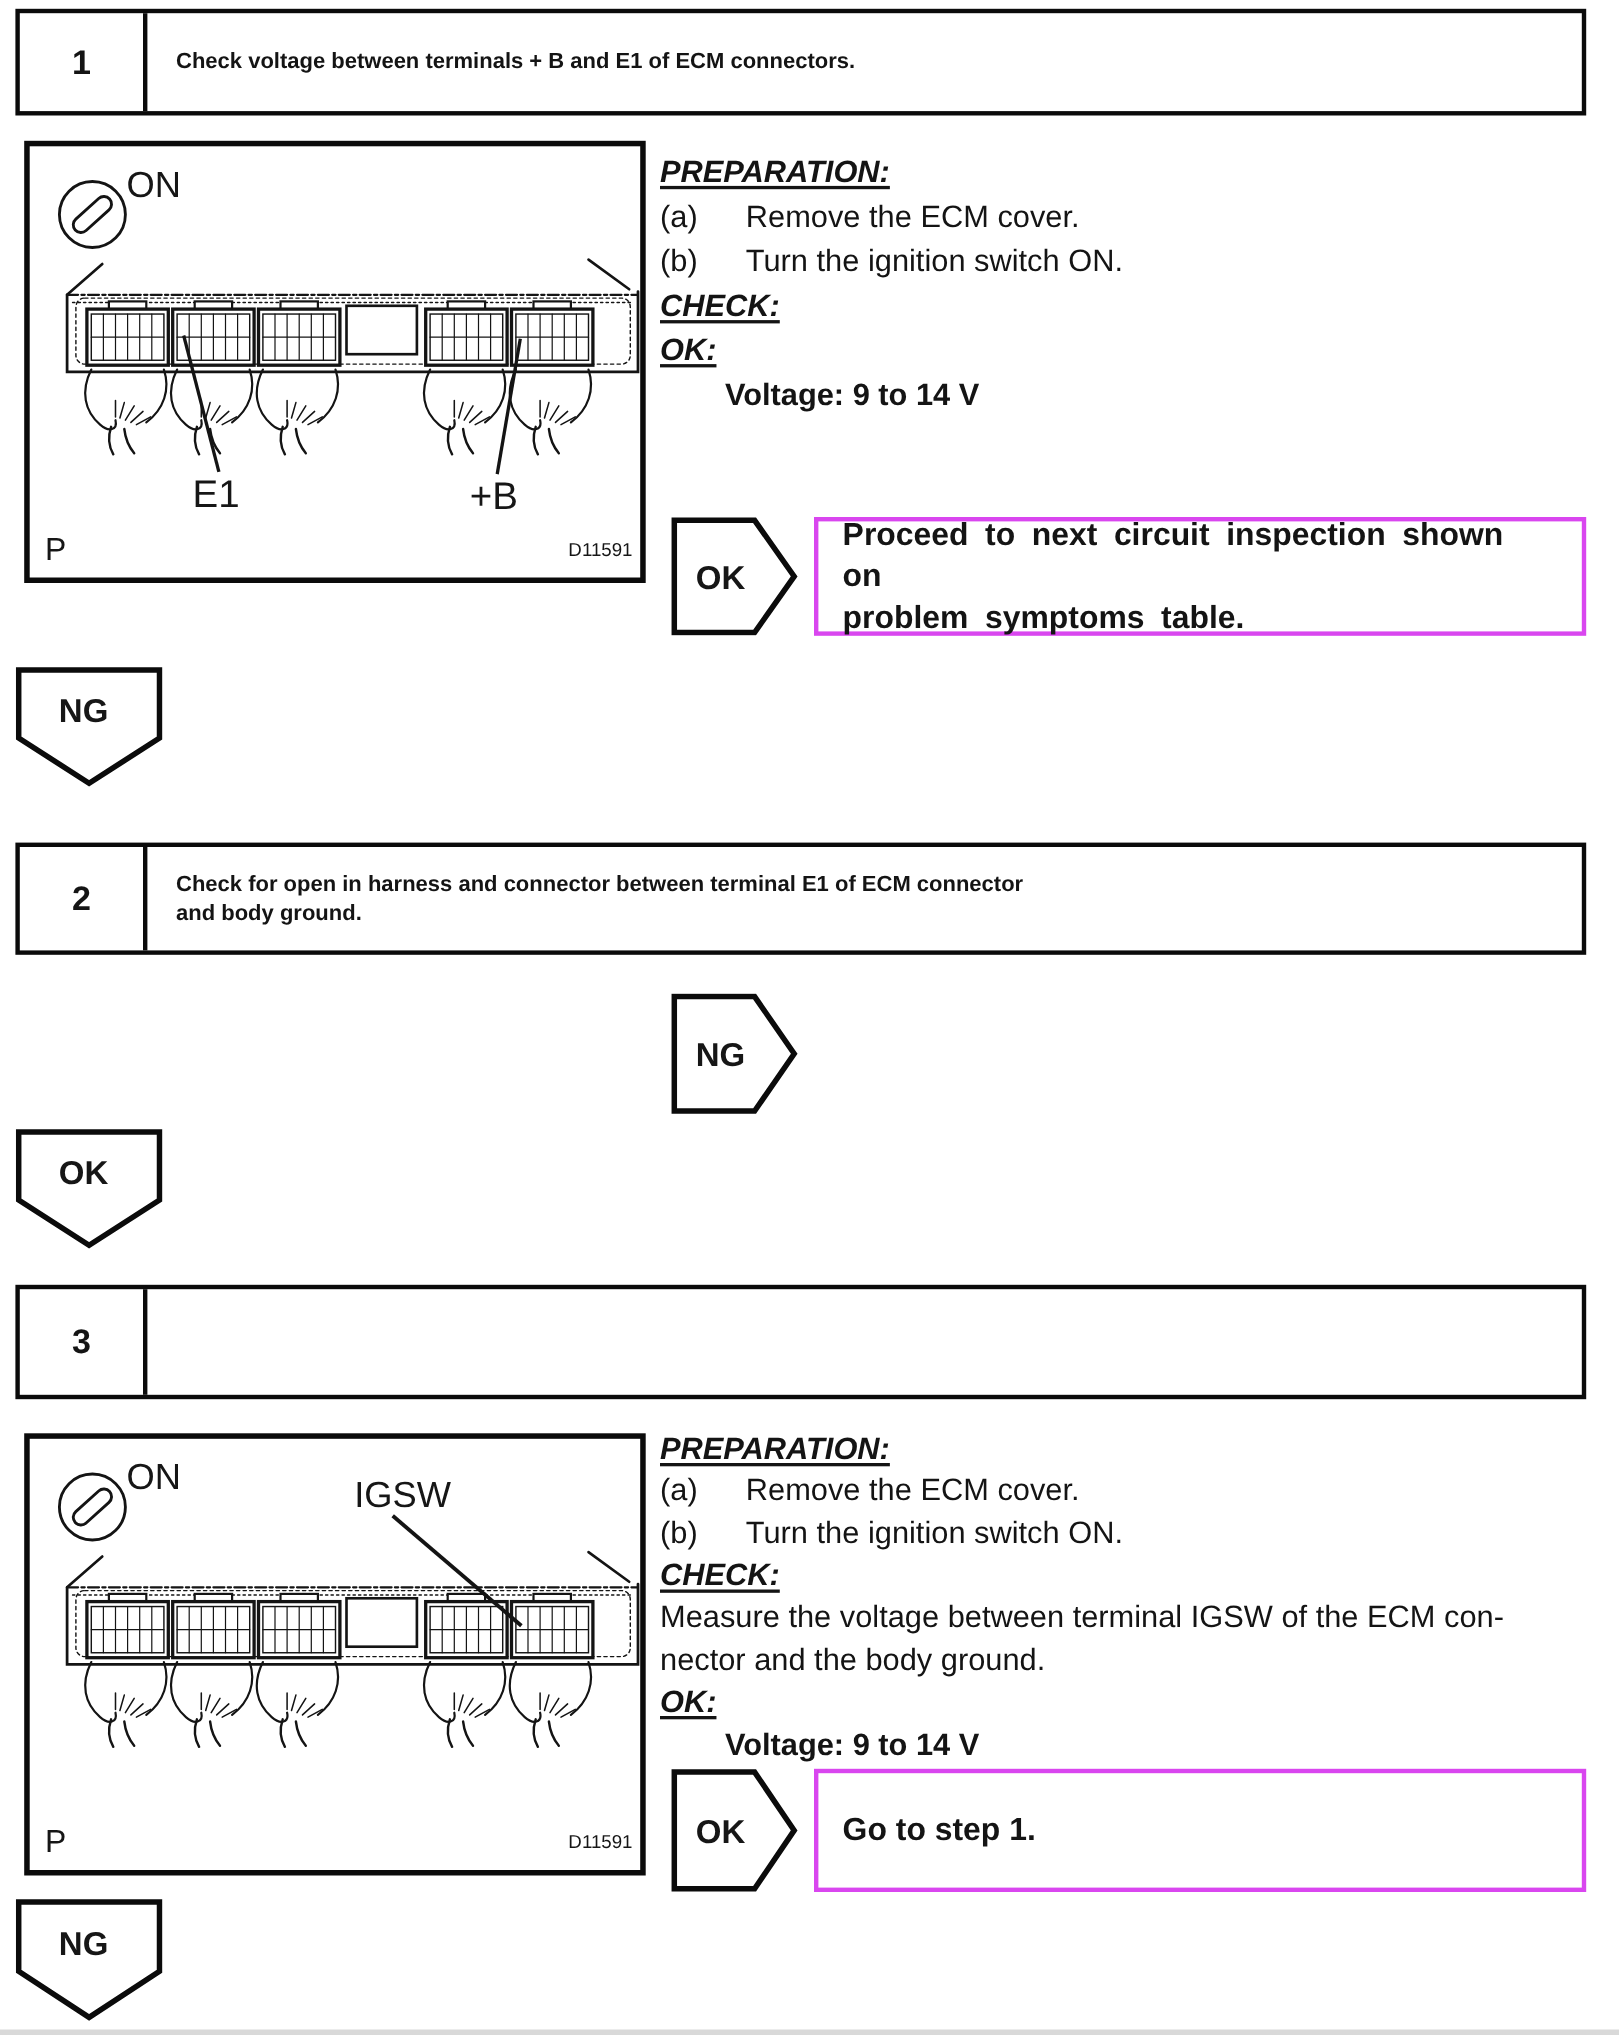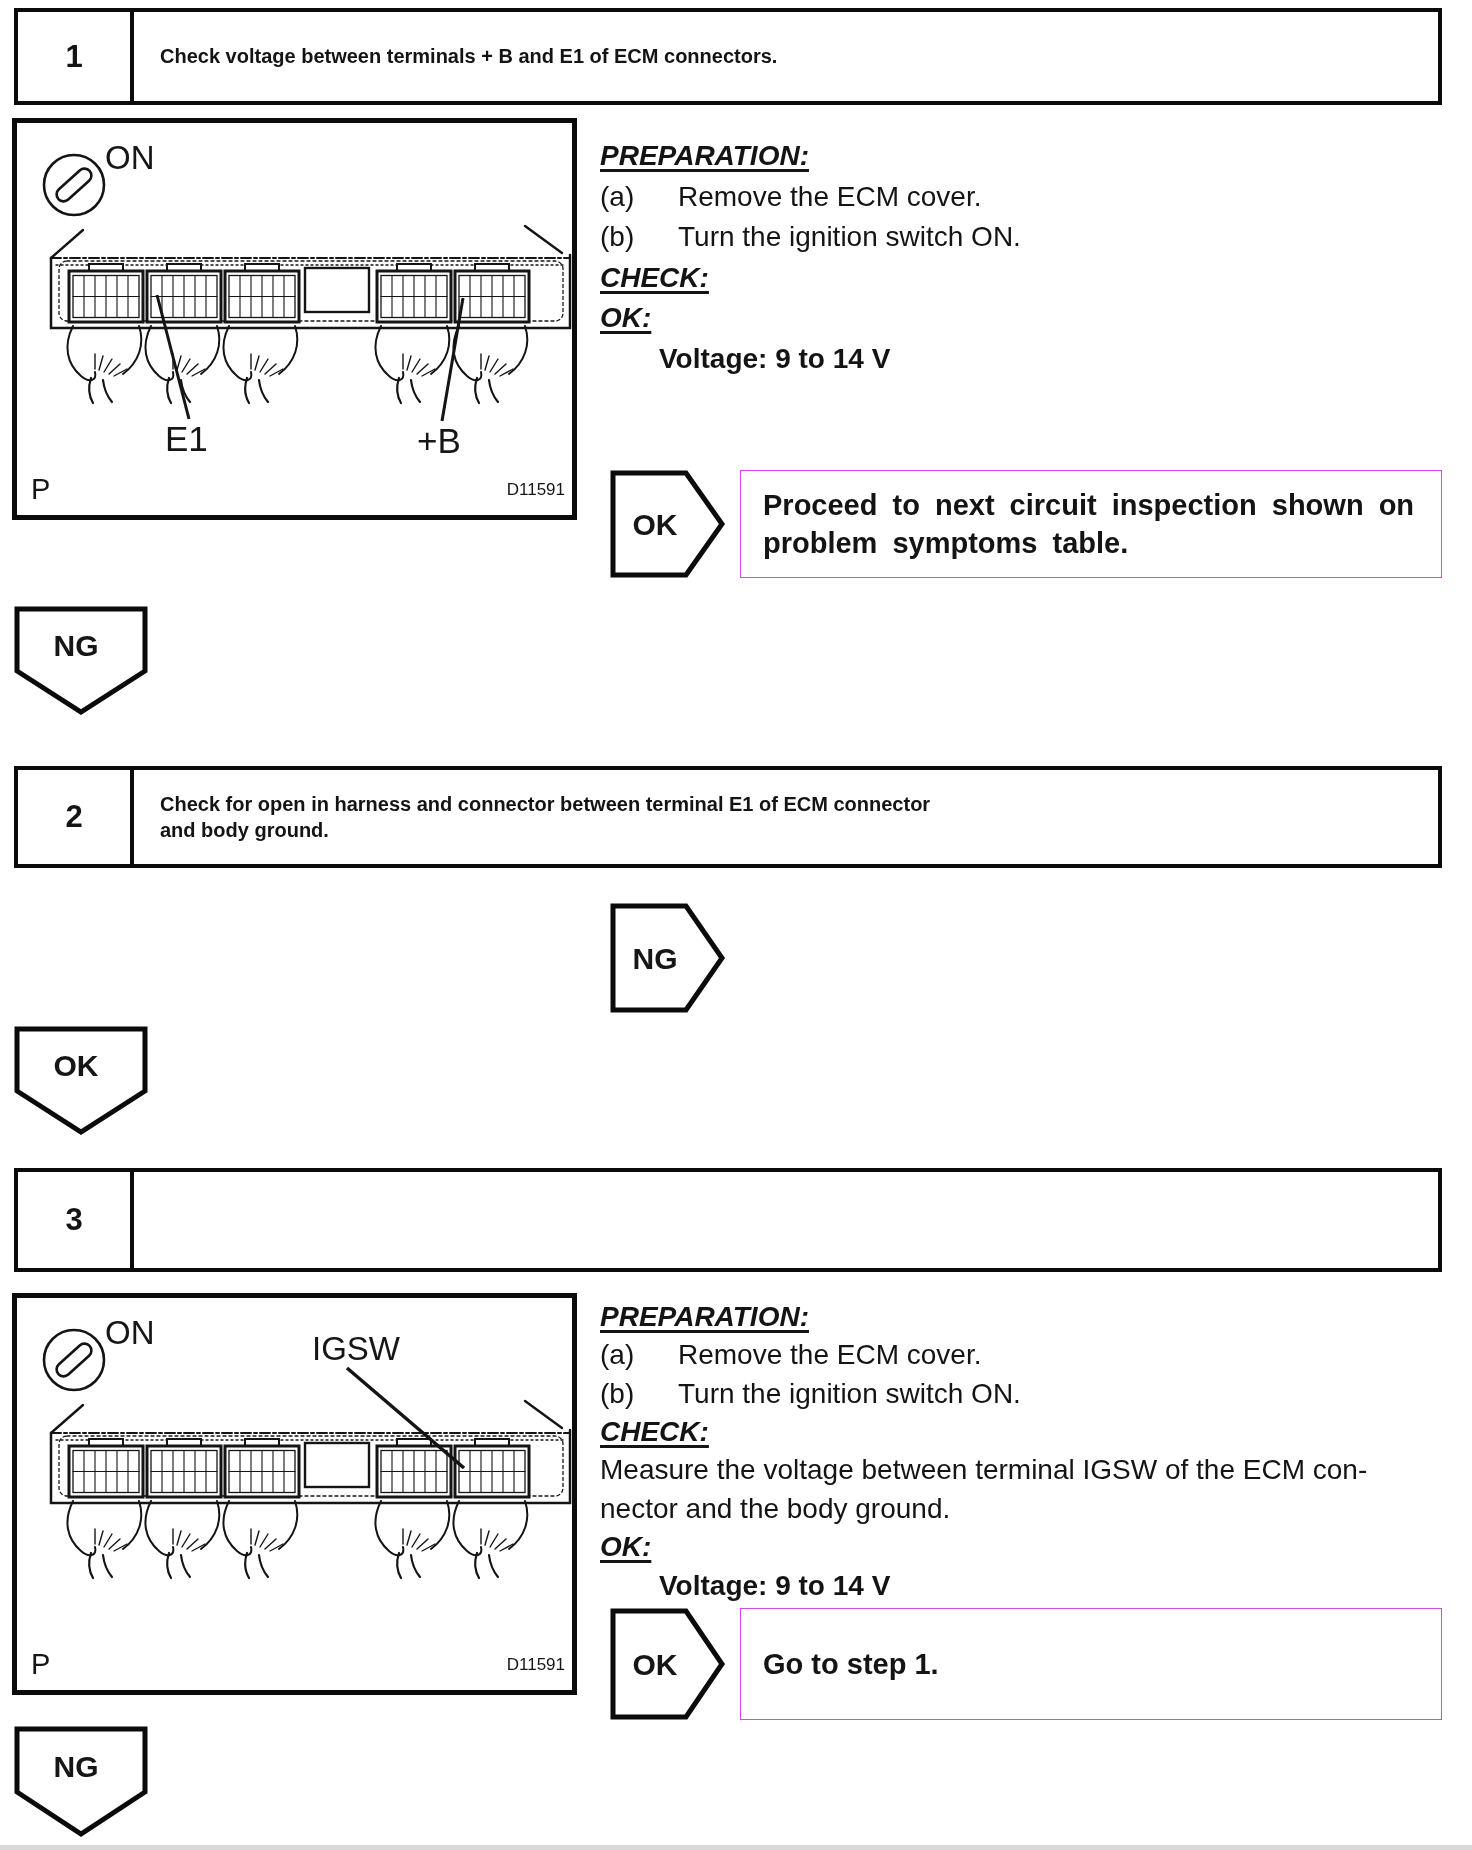--- a/index.html
+++ b/index.html
@@ -18,21 +18,21 @@
     font-weight:bold;font-size:31px;
   }
   .step-title{
     flex:1;display:flex;flex-direction:column;justify-content:center;
     padding:8px 50px 8px 26px;font-weight:bold;font-size:20px;line-height:1.32;
     white-space:pre-line;
   }
   
   .fig{
     position:absolute;left:12px;width:555px;box-sizing:content-box;
-    border:5px solid #0b0b0b;background:#fff;margin:0;
+    border:5px solid #0b0b0b;background:#fff;margin:10px;
   }
   .fig svg{display:block;}
   svg text{fill:#161616;stroke:none;font-family:"Liberation Sans",sans-serif;}
   .fig-on{font-size:33px;}
   .fig-terminal{font-size:35px;}
   .fig-igsw{font-size:33px;}
   .fig-p{font-size:29px;}
   .fig-code{font-size:17px;}
   
   .textcol{position:absolute;left:600px;width:842px;font-size:28px;}
@@ -41,21 +41,21 @@
     text-decoration-thickness:2.5px;text-underline-offset:4px;font-style:italic;
   }
   .substep{display:flex;}
   .substep .marker{width:78px;flex:0 0 78px;}
   .wrap{white-space:pre-line;}
   .spec{font-weight:bold;margin-left:59px;}
   
   .result{position:absolute;left:610px;width:832px;display:flex;align-items:stretch;}
   .result .pent{flex:0 0 116px;}
   .result .action{
-    flex:1;margin-left:14px;border:1px solid #d946ef;box-sizing:border-box;
+    flex:1;margin-left:14px;border:4px solid #d946ef;box-sizing:border-box;
     display:flex;align-items:center;padding:6px 22px;background:#fff;
     font-weight:bold;font-size:29px;line-height:1.32;
   }
   .action .action-text{white-space:pre-line;}
   .action .spread{word-spacing:7px;}
   .pent-label{font-weight:bold;font-size:30px;}
   
   .flow{position:absolute;left:14px;width:134px;}
   .scan-edge{position:absolute;left:0;bottom:0;width:100%;height:5px;background:#d9d9d9;}
 </style>

